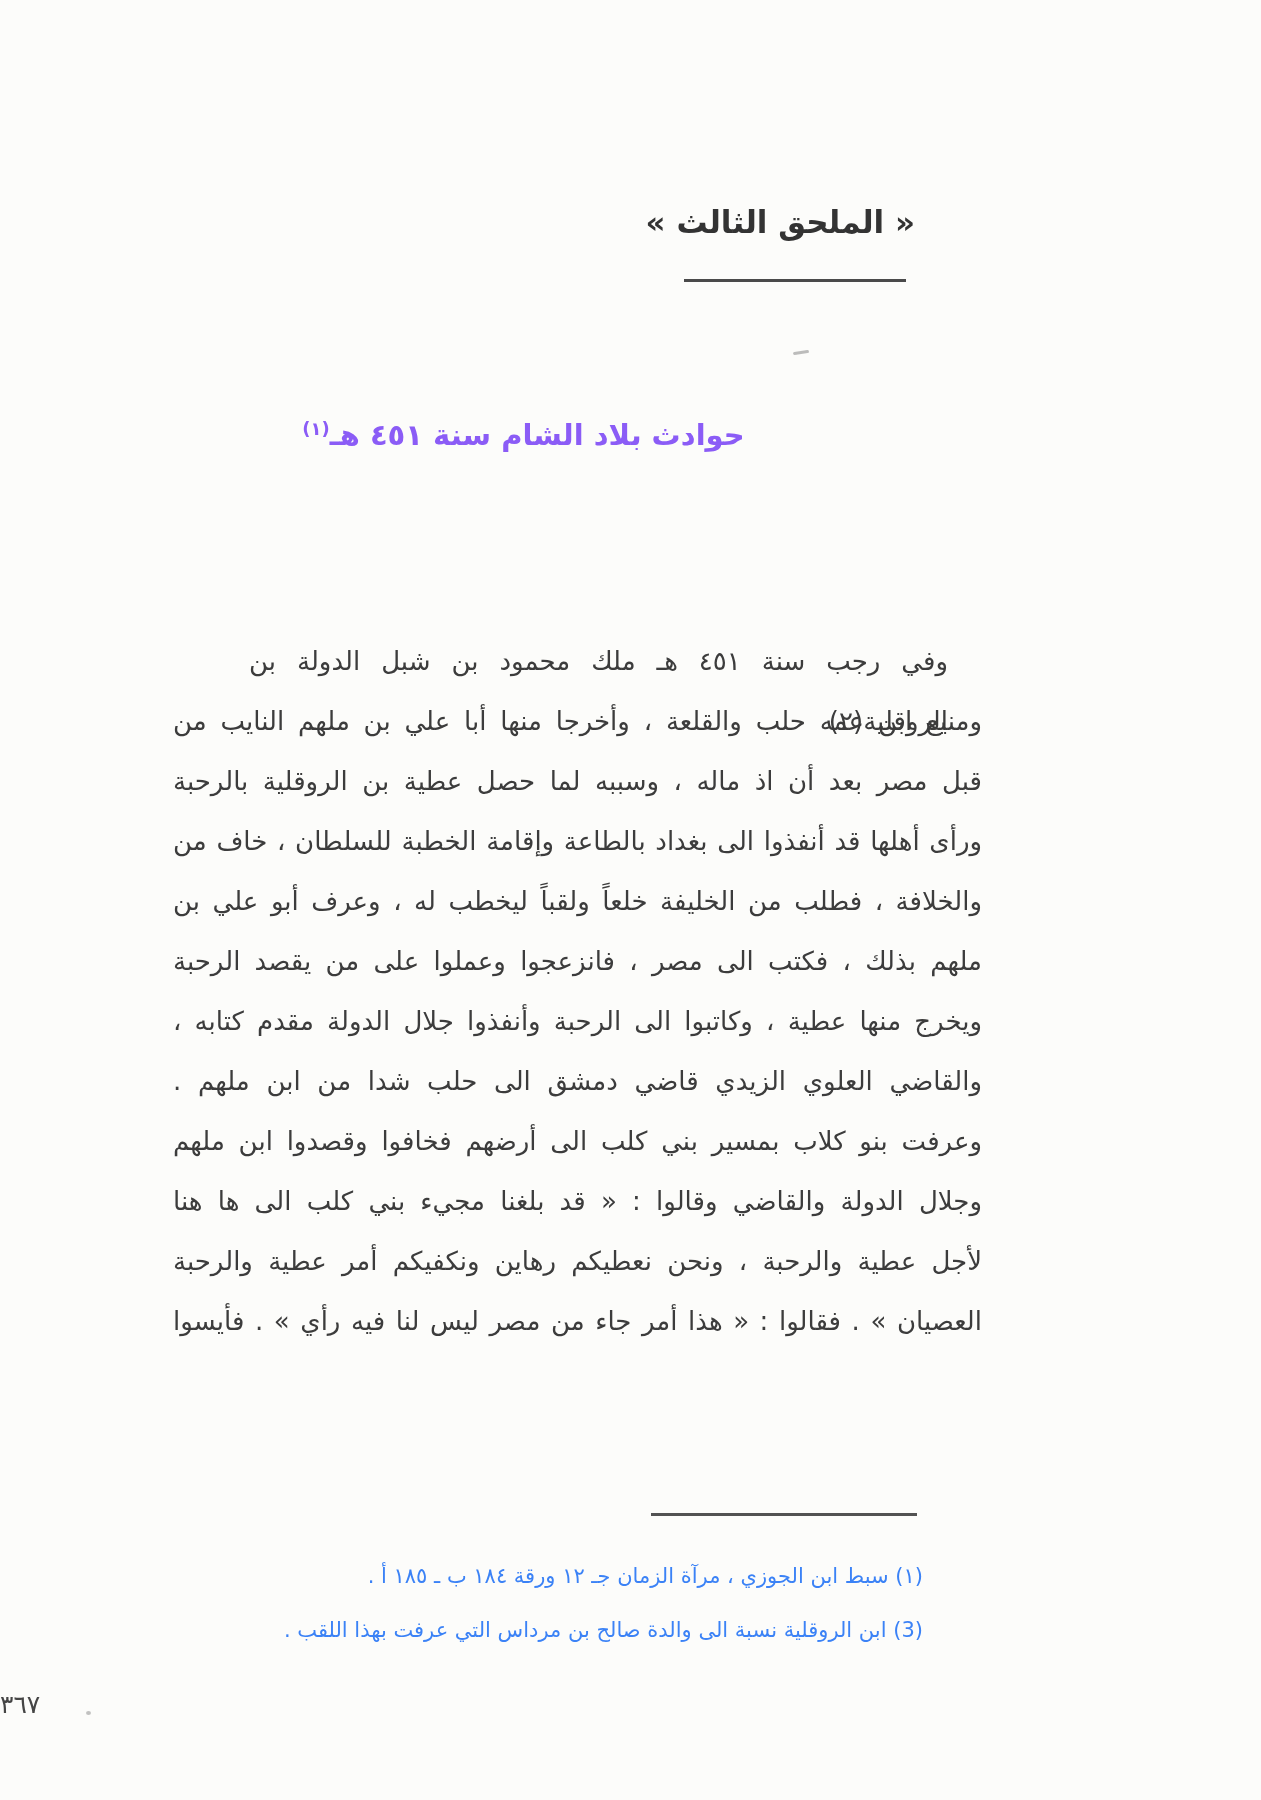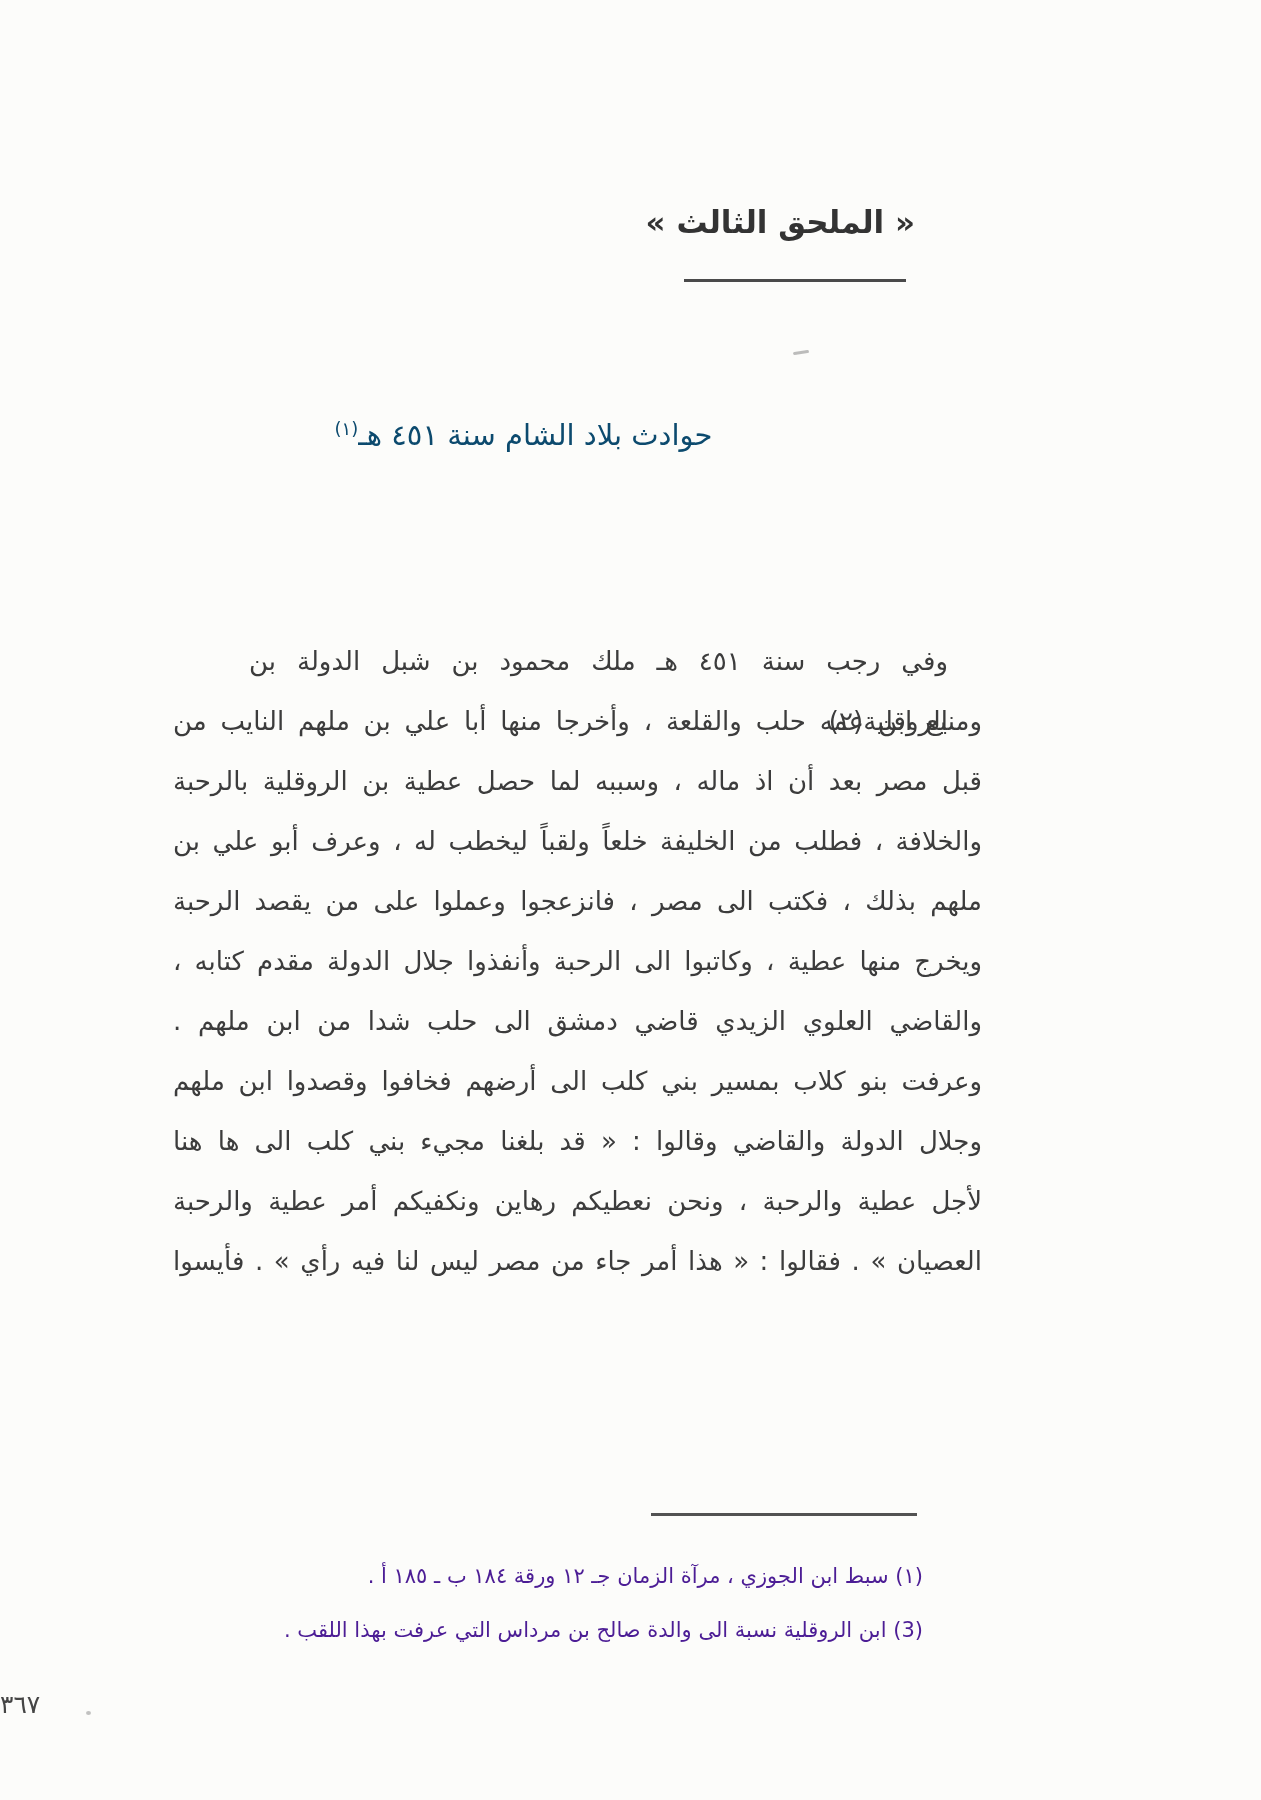--- a/index.html
+++ b/index.html
@@ -37,22 +37,22 @@
   }
 
   
   .heading {
     position: absolute;
     top: 418px;
     right: 66px;
     left: 0;
     text-align: center;
     font-size: 29px;
-    font-weight: normal;
-    color: #0c4a6e;
+    font-weight: bold;
+    color: #8b5cf6;
     white-space: nowrap;
   }
   .heading sup {
     font-size: 18px;
     vertical-align: 10px;
   }
 
   
   .body-text {
     position: absolute;
@@ -85,21 +85,21 @@
     background: #525252;
   }
   .footnotes {
     position: absolute;
     top: 1549px;
     right: 190px;
     left: 220px;
     font-size: 21px;
     line-height: 54px;
     text-align: right;
-    color: #4c1d95;
+    color: #3b82f6;
   }
 
   
   .page-number {
     position: absolute;
     top: 1690px;
     left: 0;
     right: 78px;
     text-align: left;
     font-size: 25px;
@@ -141,20 +141,21 @@
   <div class="artifact-dash"></div>
 
   <div class="heading">
     <span>حوادث بلاد الشام سنة ٤٥١ هـ</span><sup>(١)</sup>
   </div>
 
   <div class="body-text">
     <div class="body-line first">وفي رجب سنة ٤٥١ هـ ملك محمود بن شبل الدولة بن الروقلية(٢)</div>
     <div class="body-line">ومنيع ابن عمه حلب والقلعة ، وأخرجا منها أبا علي بن ملهم النايب من</div>
     <div class="body-line">قبل مصر بعد أن اذ ماله ، وسببه لما حصل عطية بن الروقلية بالرحبة</div>
+    <div class="body-line">ورأى أهلها قد أنفذوا الى بغداد بالطاعة وإقامة الخطبة للسلطان ، خاف من</div>
     <div class="body-line">والخلافة ، فطلب من الخليفة خلعاً ولقباً ليخطب له ، وعرف أبو علي بن</div>
     <div class="body-line">ملهم بذلك ، فكتب الى مصر ، فانزعجوا وعملوا على من يقصد الرحبة</div>
     <div class="body-line">ويخرج منها عطية ، وكاتبوا الى الرحبة وأنفذوا جلال الدولة مقدم كتابه ،</div>
     <div class="body-line">والقاضي العلوي الزيدي قاضي دمشق الى حلب شدا من ابن ملهم .</div>
     <div class="body-line">وعرفت بنو كلاب بمسير بني كلب الى أرضهم فخافوا وقصدوا ابن ملهم</div>
     <div class="body-line">وجلال الدولة والقاضي وقالوا : « قد بلغنا مجيء بني كلب الى ها هنا</div>
     <div class="body-line">لأجل عطية والرحبة ، ونحن نعطيكم رهاين ونكفيكم أمر عطية والرحبة</div>
     <div class="body-line">العصيان » . فقالوا : « هذا أمر جاء من مصر ليس لنا فيه رأي » . فأيسوا</div>
   </div>
 

